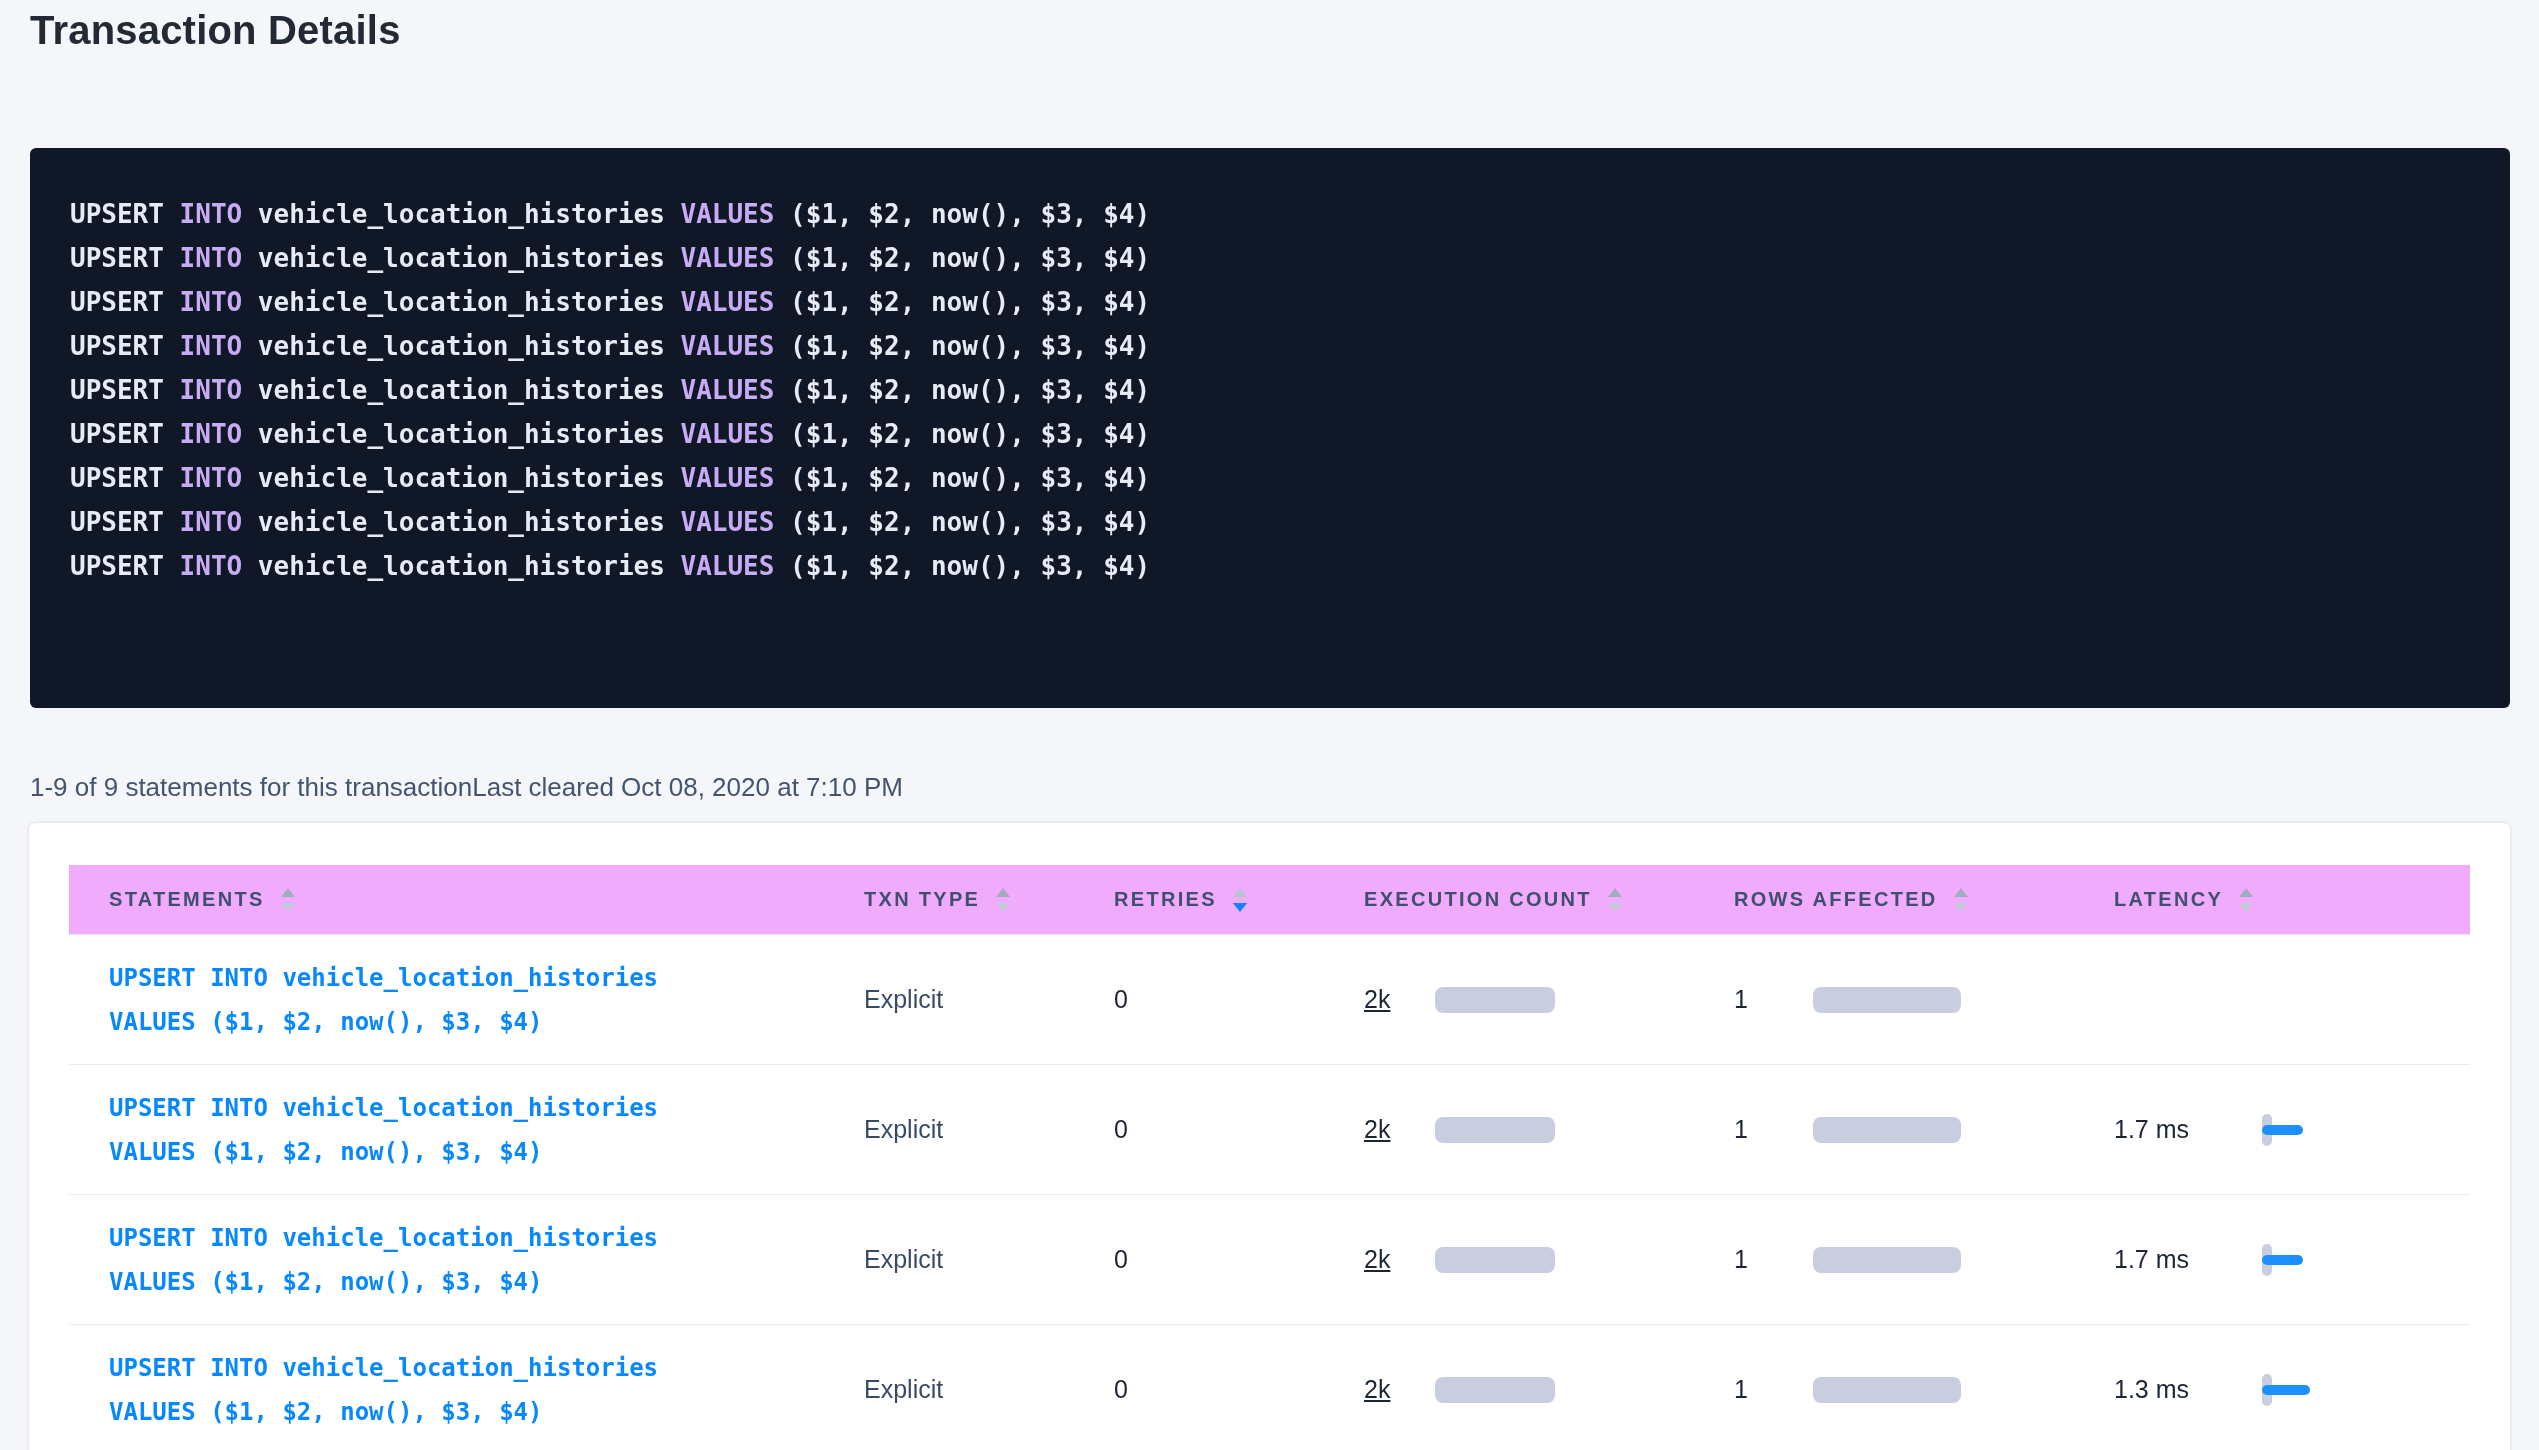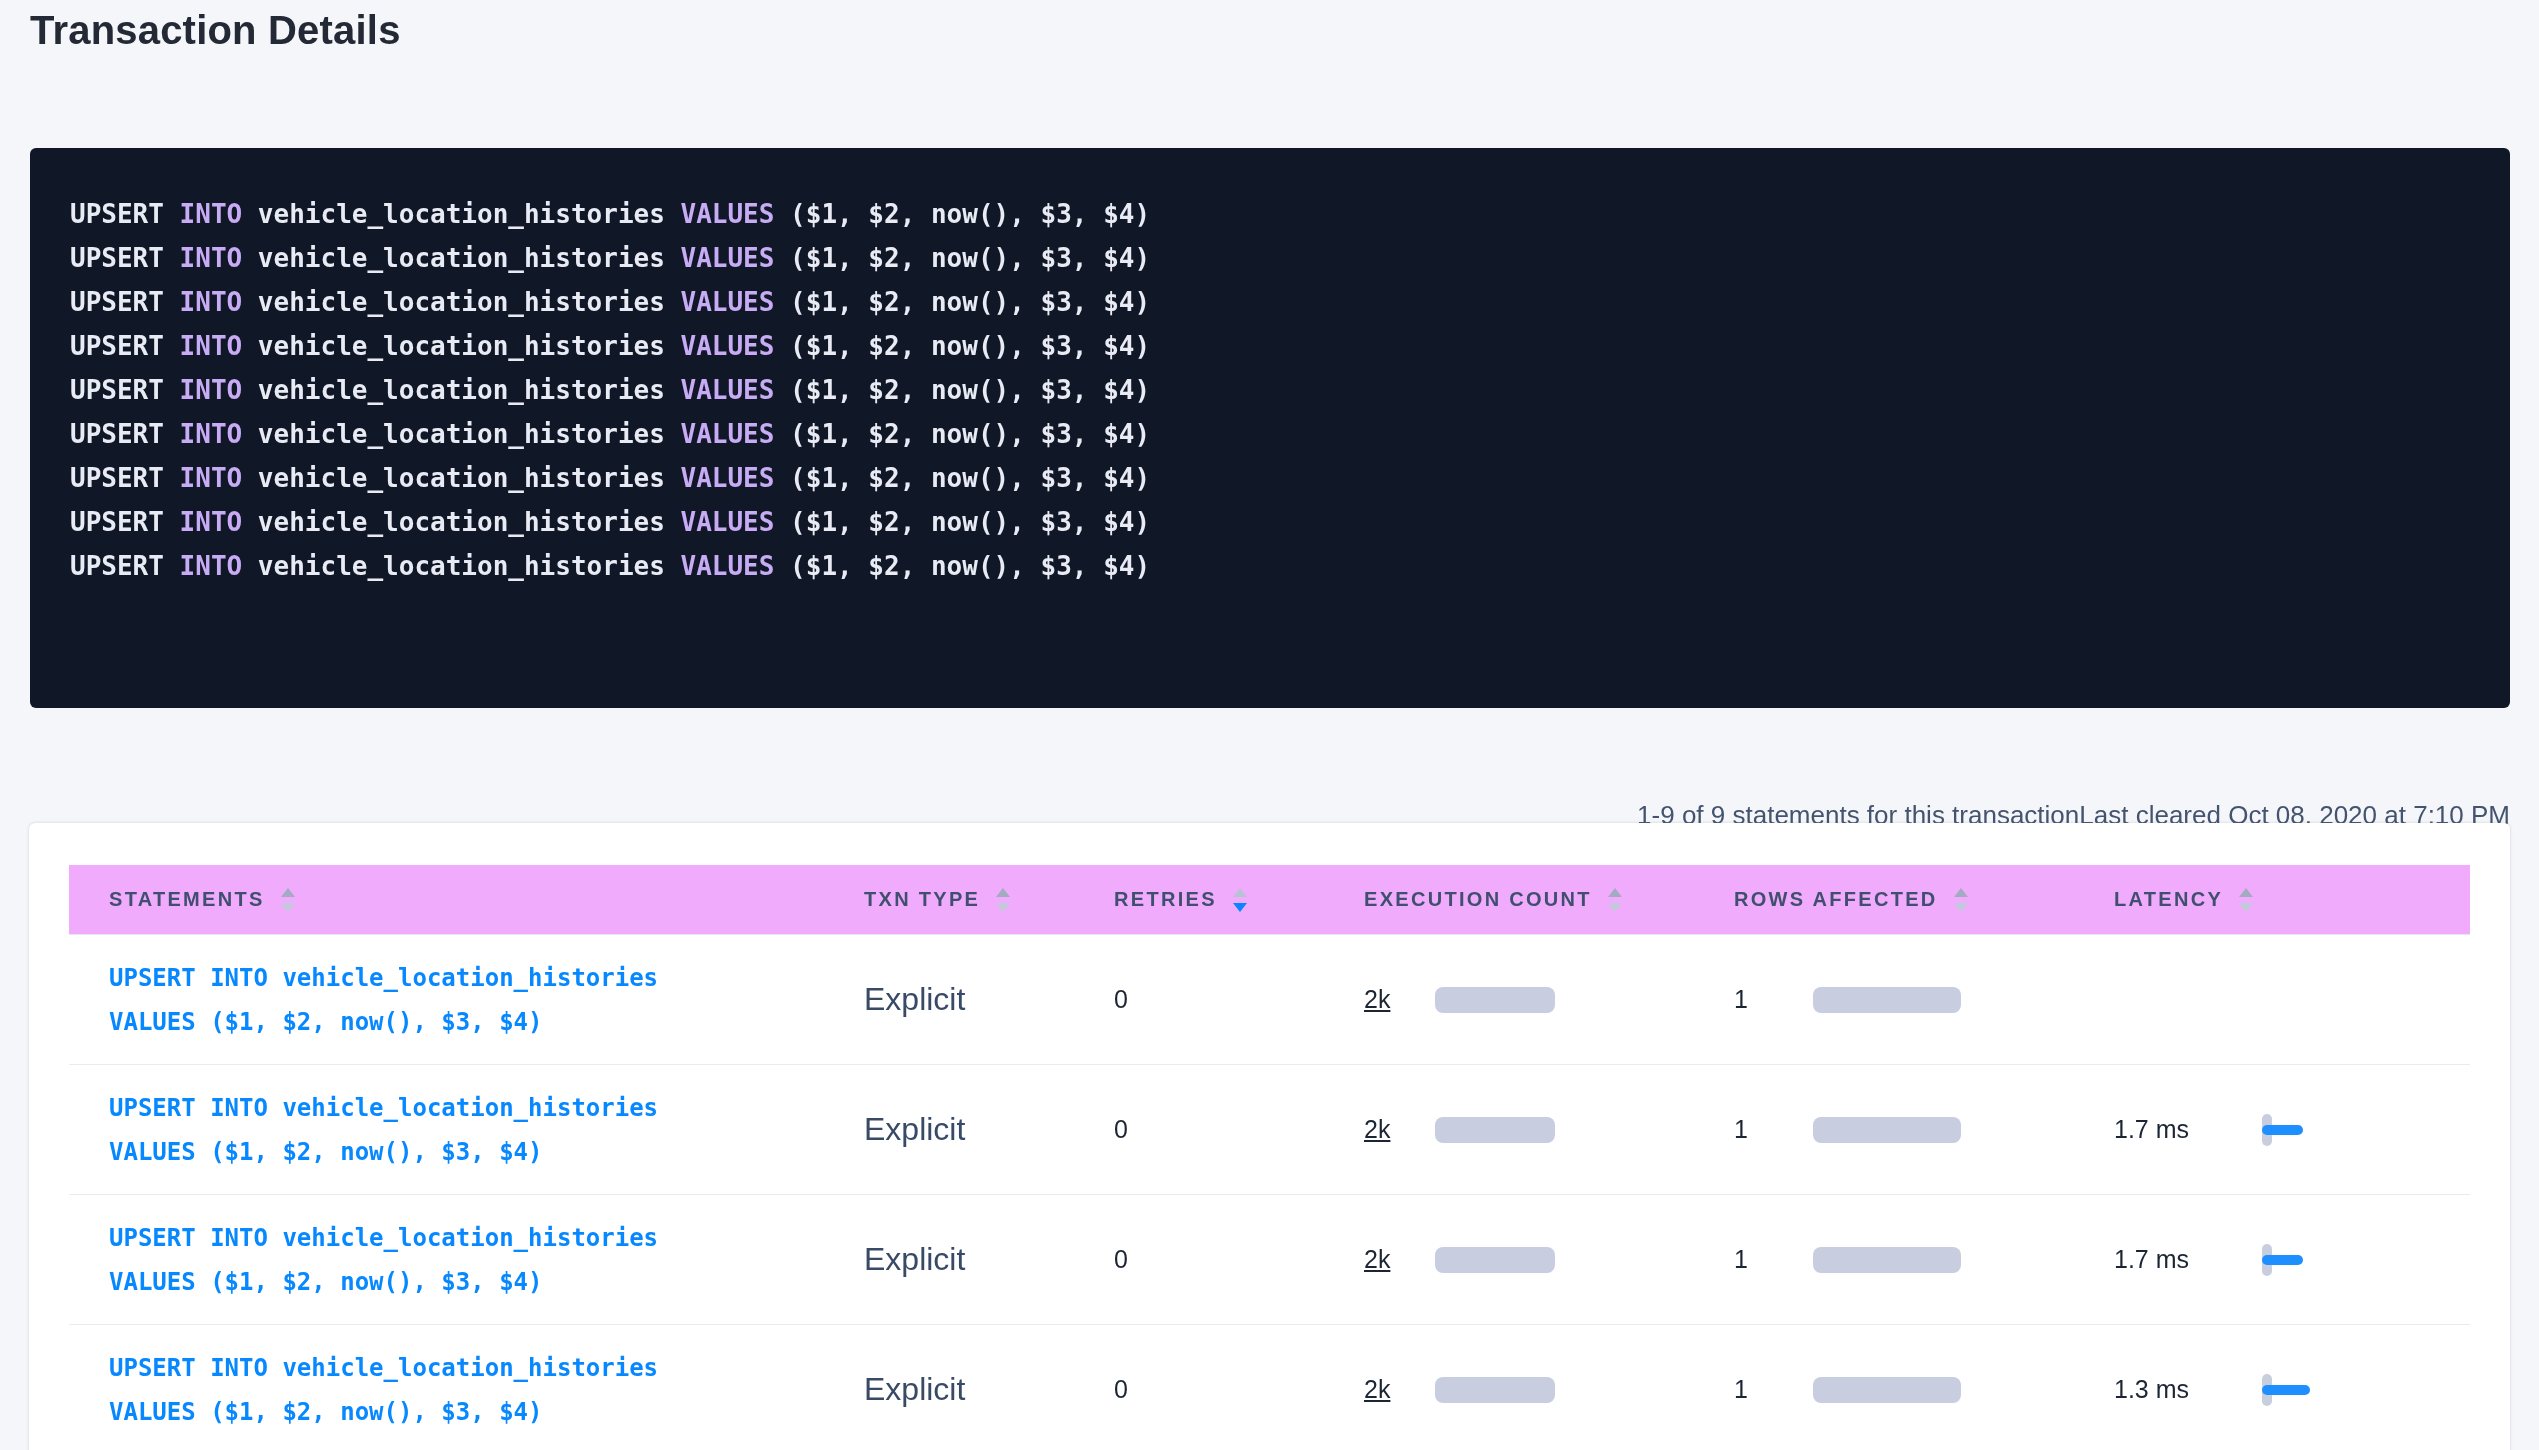--- a/index.html
+++ b/index.html
@@ -31,22 +31,22 @@
     font-family:"DejaVu Sans Mono", monospace;
     font-size:26px; font-weight:600;
     line-height:44px; white-space:pre;
     color: var(--code-text, #e8ebf4);
   }
   .sql-line .kw { color: var(--code-keyword, #c8abf5); }
 
   
   .summary-row {
     position:absolute; left:30px; top:765px; width:2480px; height:44px;
-    display:flex; justify-content:flex-end; align-items:center;
-    font-size:26px; color:#44546f;margin-top:28px;
+    display:flex; justify-content:flex-start; align-items:center;
+    font-size:26px; color:#44546f;
   }
 
   
   .card {
     position:absolute; left:29px; top:823px;
     width:2481px; height:640px;
     background:#ffffff;
     border-radius:6px 6px 0 0;
     box-shadow:0 0 3px rgba(67,90,111,.25);
   }
@@ -85,21 +85,21 @@
   .cell { padding-left:40px; display:flex; align-items:center; }
 
   .stmt-link {
     font-family:"DejaVu Sans Mono", monospace;
     font-size:24px; font-weight:600; line-height:44px;
     color: var(--link-blue, #0788ff);
     text-decoration:none;
     max-width:630px; display:inline-block;
     word-spacing:normal;
   }
-  .txn-text { font-size:32px; color:#394a66; }
+  .txn-text { font-size:25px; color:#394a66; }
   .num { font-size:25px; color:#1c2534; }
   .exec-num { width:71px; flex:none;text-decoration:underline; }
   .rows-num { width:79px; flex:none; }
   .lat-num  { width:148px; flex:none; }
 
   .hbar {
     height:26px; border-radius:8px;
     background: var(--bar-lavender, #c9cde0);
     flex:none;
   }

